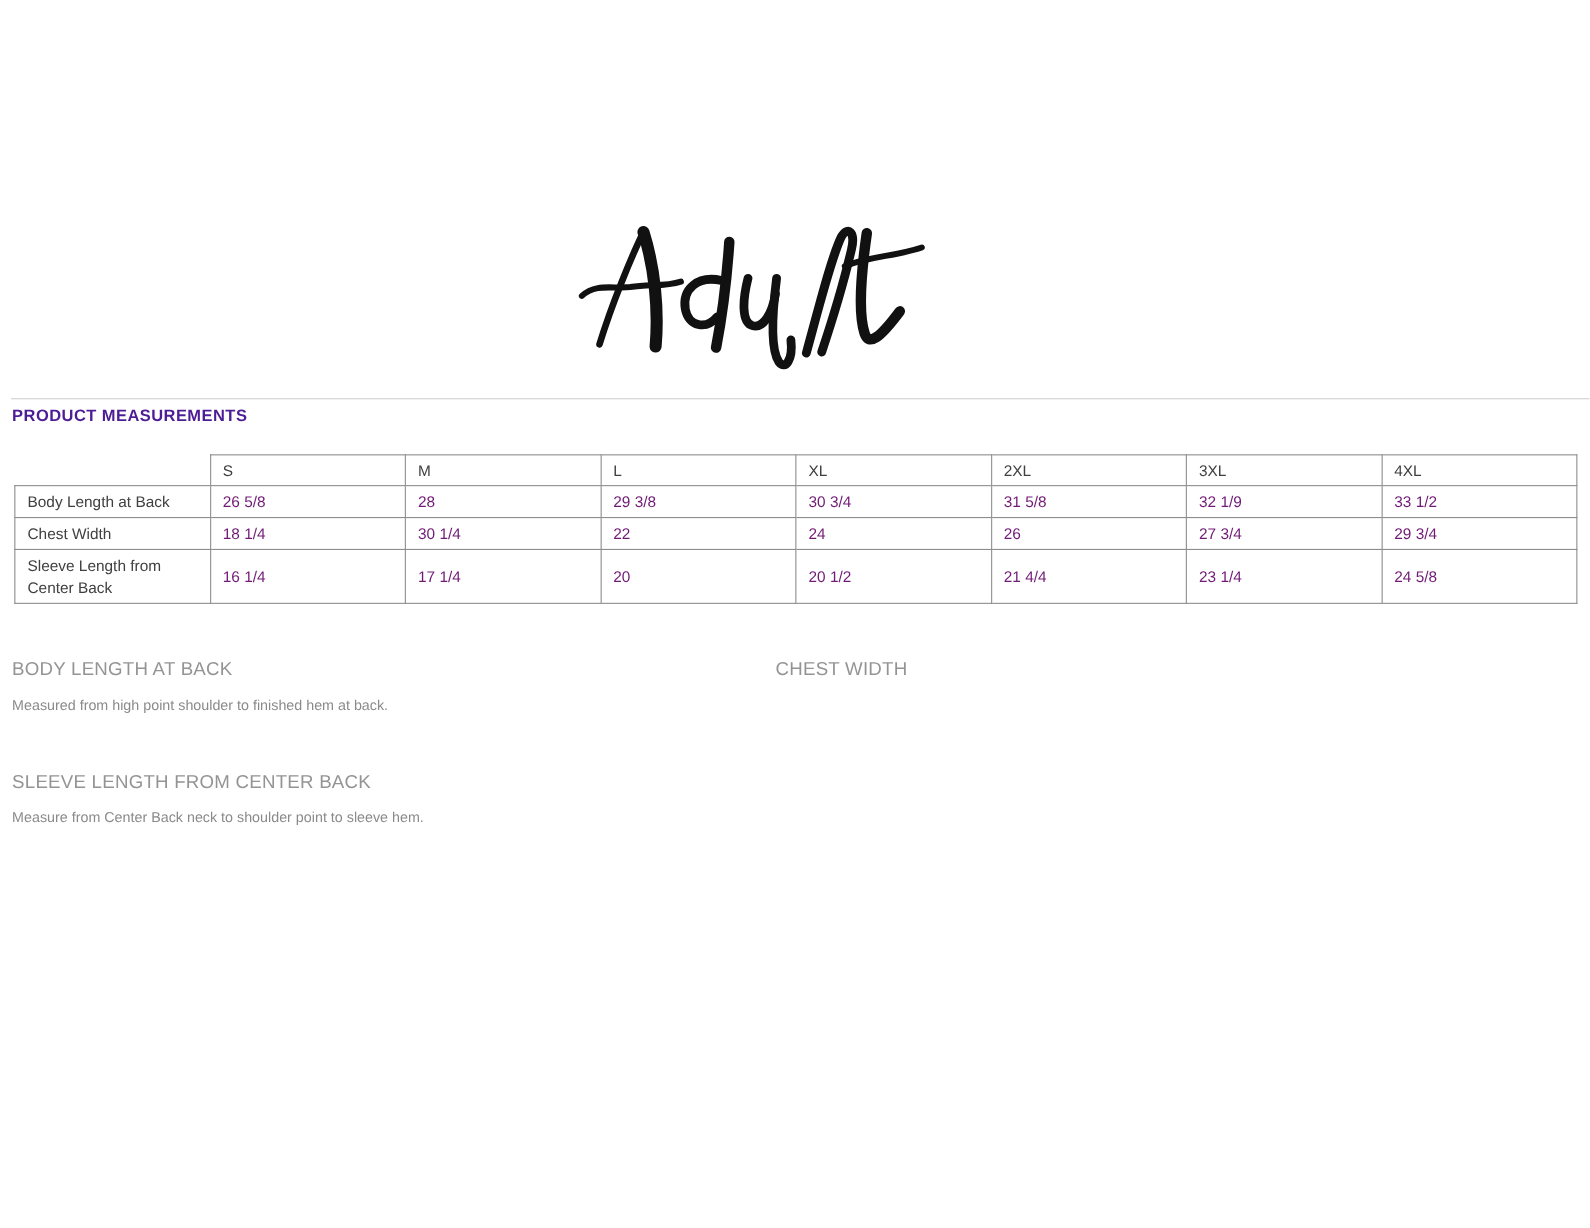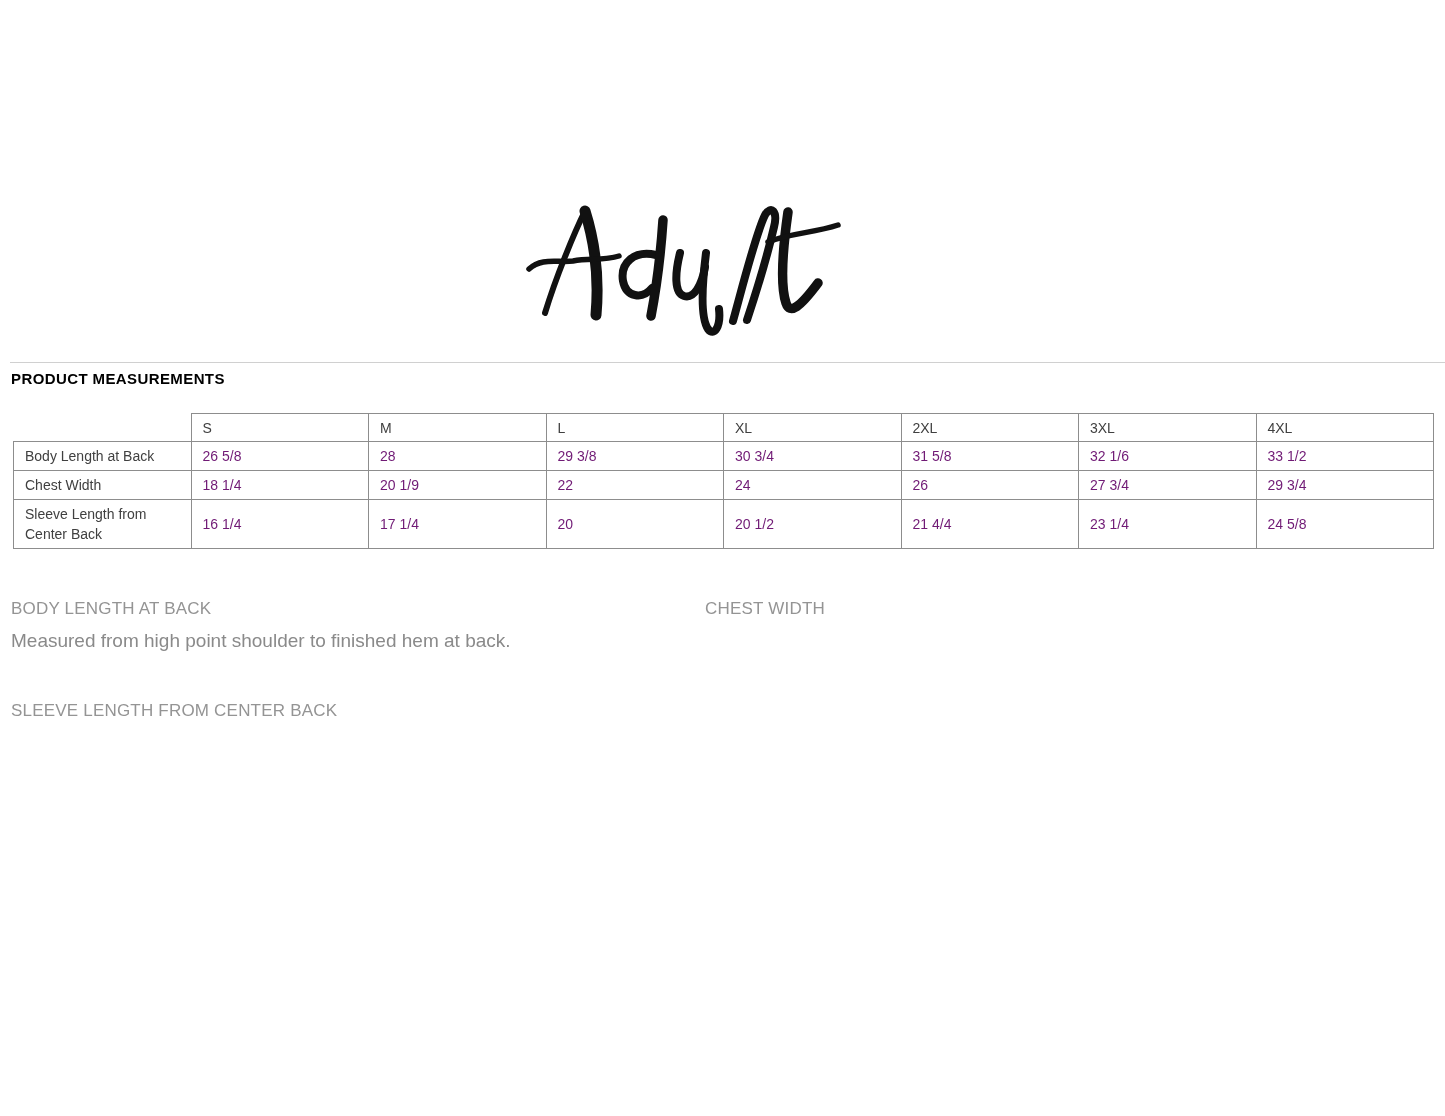--- a/index.html
+++ b/index.html
@@ -36,21 +36,21 @@
 
   
   .section-title {
     position: absolute;
     left: 11px;
     top: 370px;
     font-size: 15px;
     line-height: 18px;
     font-weight: 700;
     letter-spacing: 0.4px;
-    color: #000000;
+    color: #4c1d95;
   }
 
   
   .meas-table {
     position: absolute;
     left: 13px;
     top: 413px;
     border-collapse: collapse;
     table-layout: fixed;
     width: 1420px;
@@ -83,21 +83,21 @@
   }
   .def-title {
     font-size: 17px;
     line-height: 20px;
     font-weight: 400;
     letter-spacing: 0.2px;
     color: #949494;
   }
   .def-desc {
     margin-top: 11px;
-    font-size: 19px;
+    font-size: 13px;
     line-height: 21px;
     color: #8a8a8a;
   }
 </style>
 </head>
 <body>
 
 <div class="logo-wrap">
 
   <svg viewBox="0 0 312 134" aria-hidden="true">
@@ -149,27 +149,27 @@
     </tr>
   </thead>
   <tbody>
     <tr class="r1">
       <td class="rowlabel">Body Length at Back</td>
       <td class="val">26 5/8</td>
       <td class="val">28</td>
       <td class="val">29 3/8</td>
       <td class="val">30 3/4</td>
       <td class="val">31 5/8</td>
-      <td class="val">32 1/6</td>
+      <td class="val">32 1/9</td>
       <td class="val">33 1/2</td>
     </tr>
     <tr class="r2">
       <td class="rowlabel">Chest Width</td>
       <td class="val">18 1/4</td>
-      <td class="val">20 1/9</td>
+      <td class="val">30 1/4</td>
       <td class="val">22</td>
       <td class="val">24</td>
       <td class="val">26</td>
       <td class="val">27 3/4</td>
       <td class="val">29 3/4</td>
     </tr>
     <tr class="r3">
       <td class="rowlabel">Sleeve Length from Center Back</td>
       <td class="val">16 1/4</td>
       <td class="val">17 1/4</td>
@@ -185,14 +185,15 @@
 <div class="defs">
   <div class="def">
     <div class="def-title">BODY LENGTH AT BACK</div>
     <div class="def-desc">Measured from high point shoulder to finished hem at back.</div>
   </div>
   <div class="def">
     <div class="def-title">CHEST WIDTH</div>
   </div>
   <div class="def">
     <div class="def-title">SLEEVE LENGTH FROM CENTER BACK</div>
+    <div class="def-desc">Measure from Center Back neck to shoulder point to sleeve hem.</div>
   </div>
 </div>
 
 </body></html>

